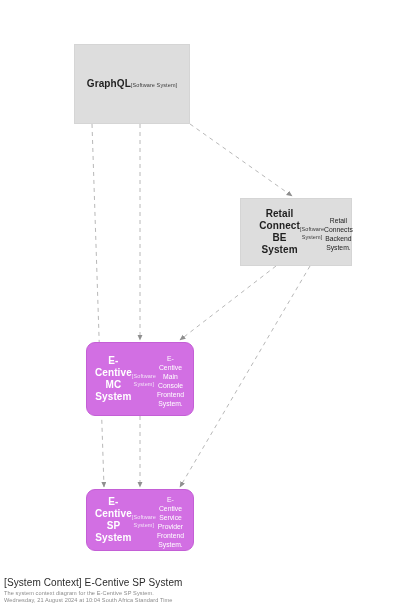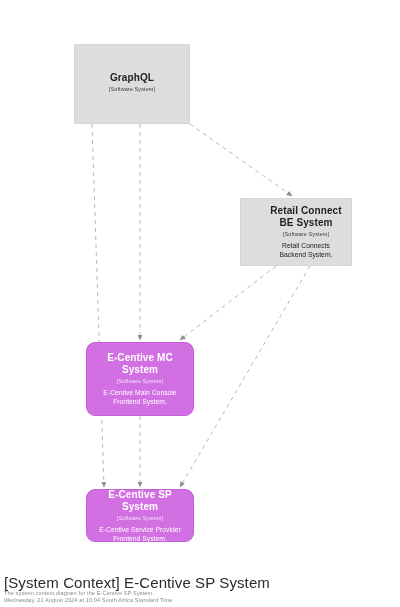--- a/index.html
+++ b/index.html
@@ -30,21 +30,21 @@
     top: 0;
     width: 400px;
     height: 570px;
     pointer-events: none;
   }
 
   .node {
     position: absolute;
     box-sizing: border-box;
     display: flex;
-    flex-direction: column;
+    flex-direction: row;
     align-items: center;
     justify-content: center;
     text-align: center;
     padding: 6px 8px;
   }
 
   .node-sys-ext {
     background: #dddddd;
     border: 1px solid #d5d5d5;
     color: #1f1f1f;
@@ -86,31 +86,31 @@
   #node-graphql {
     left: 74px;  top: 44px;  width: 116px; height: 80px;
   }
   #node-retail-be {
     left: 240px; top: 198px; width: 112px; height: 68px; padding-left: 28px;
   }
   #node-mc {
     left: 86px;  top: 342px; width: 108px; height: 74px;
   }
   #node-sp {
-    left: 86px;  top: 489px; width: 108px; height: 53px;
+    left: 86px;  top: 489px; width: 108px; height: 62px;
   }
 
   #caption {
     position: absolute;
     left: 4px;
     top: 576px;
     width: 392px;
   }
   .caption-title {
-    font-size: 15px;
+    font-size: 10px;
     color: #2b2b2b;
     line-height: 14px;
     letter-spacing: 0.1px;
   }
   .caption-sub {
     font-size: 5.6px;
     color: #8c8c8c;
     line-height: 7.4px;
     letter-spacing: 0.1px;
   }

